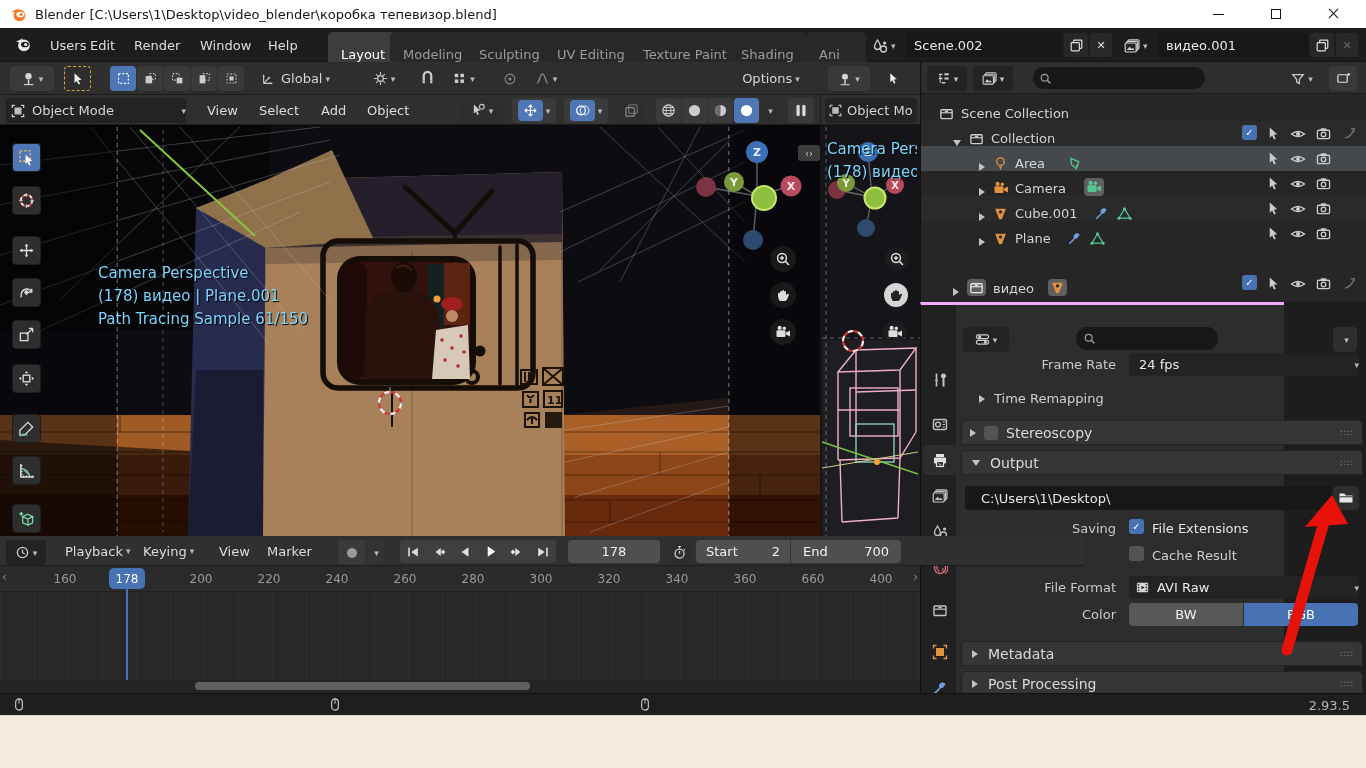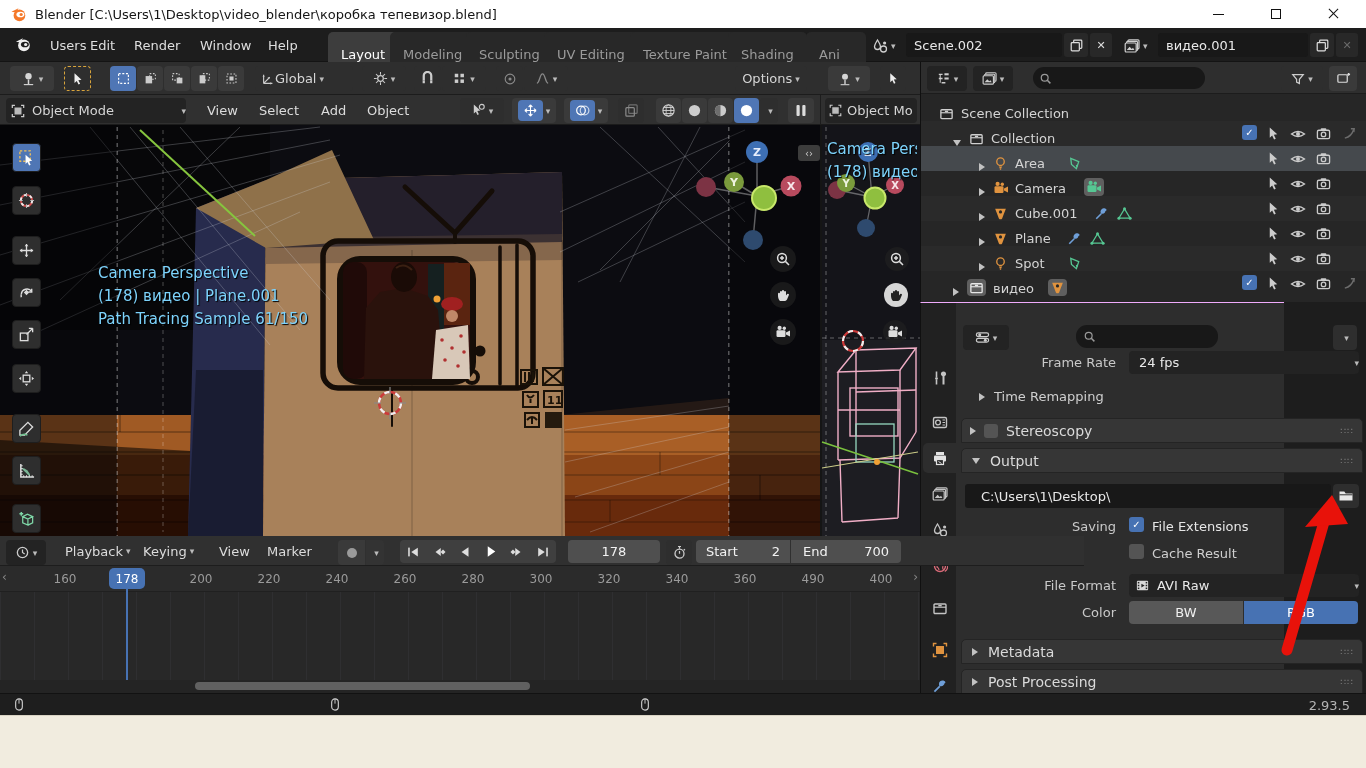--- a/index.html
+++ b/index.html
@@ -42,21 +42,21 @@
 .orow{position:absolute;left:0;width:446px;height:25px;display:flex;align-items:flex-end;font-size:13px;color:#d4d4d4}
 .orow.alt{background:#2a2a2a}
 .orow.sel{background:#45494d}
 .tri-d{width:0;height:0;border-left:4.5px solid transparent;border-right:4.5px solid transparent;border-top:6px solid #c2c2c2}
 .tri-r{width:0;height:0;border-top:4.5px solid transparent;border-bottom:4.5px solid transparent;border-left:6px solid #c2c2c2}
 .rc{position:absolute;top:4px}
 .cb{width:15px;height:15px;border-radius:3px;background:#545454;display:flex;align-items:center;justify-content:center;font-size:10px;color:#fff}
 .cb.on{background:#4772b3}
 .badge{background:#5f5f5f;border-radius:4px;padding:1px 2px;display:flex;align-items:center;justify-content:center}
 
-#props{position:absolute;left:920px;top:302px;width:364px;height:391px;background:#2d2d2d;border-left:1px solid #101010;border-top:1px solid #f0abfc}
+#props{position:absolute;left:920px;top:302px;width:364px;height:391px;background:#2d2d2d;border-left:1px solid #101010;border-top:3px solid #f0abfc}
 #props-tabs{position:absolute;left:0;top:0;width:35px;height:391px;background:#212121}
 .ptab{position:absolute;left:2px;width:33px;height:30px;display:flex;align-items:center;justify-content:center}
 .ptab.on{background:#2d2d2d;border-radius:5px 0 0 5px}
 .plabel{position:absolute;font-size:13px;color:#c9c9c9;text-align:right}
 .pval{position:absolute;background:#232323;border-radius:4px;display:flex;align-items:center;font-size:13px;color:#e9e9e9}
 .panelrow{position:absolute;left:40px;width:402px;height:25px;background:#363636;border-radius:5px 5px 0 0;border:1px solid #242424;display:flex;align-items:center;font-size:13px;color:#dadada}
 .grip{position:absolute;right:8px;color:#808080;font-size:9px;letter-spacing:1px}
 .grip:after{content:"∷∷"}
 
 #timeline{position:absolute;left:0;top:536px;width:920px;height:157px;background:#2a2a2a}
@@ -421,21 +421,21 @@
       <svg class="i" width="13" height="13" viewBox="0 0 16 16">
         <rect x="2.5" y="2.5" width="11" height="11" fill="none" stroke="#ccc" stroke-dasharray="2 2" stroke-width="1.3"></rect>
         <rect x="5.5" y="5.5" width="5" height="5" fill="#ccc"></rect>
       </svg>
     </div>
   <div class="tbtn chev" style="left:255px;width:98px;justify-content:flex-start;padding-left:6px;background:#2e2e2e">
       <svg class="i" width="14" height="14" viewBox="0 0 16 16" color="#ccc">
         <path d="M3 13 V3 M3 13 H13 M3 13 L10 6" stroke="currentColor" stroke-width="1.3" fill="none"></path>
         <path d="M3 3 L1.8 5.4 h2.4 Z M13 13 l-2.4-1.2 v2.4 Z M10 6 l-2.6.4 1.8 1.8 Z" fill="currentColor"></path>
       </svg>
-      <span style="font-size:13px">Global</span>
+      <span style="margin-left:6px;font-size:13px">Global</span>
     </div>
   <div class="tbtn chev" style="left:362px;width:44px;background:#2e2e2e">
       <svg class="i" width="15" height="15" viewBox="0 0 16 16" color="#ccc">
         <circle cx="8" cy="8" r="3" fill="none" stroke="currentColor" stroke-width="1.3"></circle>
         <path d="M8 1 v3 M8 12 v3 M1 8 h3 M12 8 h3 M3.2 3.2 l2 2 M10.8 10.8 l2 2 M12.8 3.2 l-2 2 M5.2 10.8 l-2 2" stroke="currentColor" stroke-width="1.1"></path>
       </svg>
     </div>
   <div class="tbtn" style="left:414px;width:27px;background:#2e2e2e">
       <svg class="i" width="15" height="15" viewBox="0 0 16 16" color="#ccc">
         <path d="M4 10 V5 a4 4 0 0 1 8 0 v5" fill="none" stroke="currentColor" stroke-width="2.4"></path>
@@ -924,40 +924,20 @@
     <span class="rc" style="right:86px"><svg class="i" width="15" height="15" color="#ccc">
           <use href="#i-ptr"></use>
         </svg></span>
     <span class="rc" style="right:61px"><svg class="i" width="16" height="16" color="#ccc">
           <use href="#i-eye"></use>
         </svg></span>
     <span class="rc" style="right:36px"><svg class="i" width="15" height="15" color="#ccc">
           <use href="#i-camr"></use>
         </svg></span>
   </div>
-  <div class="orow alt" style="top:184px">
-    <span style="width:58px"></span>
-      <span class="tri-r"></span>
-    <svg class="i" width="15" height="15" color="#e0933f" style="margin-left:8px">
-        <use href="#i-bulb"></use>
-      </svg>
-    <span style="margin-left:7px">Spot</span>
-    <svg class="i" width="15" height="15" color="#56c793" style="margin-left:22px">
-        <use href="#i-lightd"></use>
-      </svg>
-    <span class="rc" style="right:86px"><svg class="i" width="15" height="15" color="#ccc">
-          <use href="#i-ptr"></use>
-        </svg></span>
-    <span class="rc" style="right:61px"><svg class="i" width="16" height="16" color="#ccc">
-          <use href="#i-eye"></use>
-        </svg></span>
-    <span class="rc" style="right:36px"><svg class="i" width="15" height="15" color="#ccc">
-          <use href="#i-camr"></use>
-        </svg></span>
-  </div>
   <div class="orow" style="top:209px">
     <span style="width:32px"></span>
       <span class="tri-r"></span>
     <span class="badge" style="margin-left:8px">
         <svg class="i" width="15" height="15" color="#e8e8e8">
           <use href="#i-box"></use>
         </svg>
       </span>
     <span style="margin-left:7px">видео</span>
     <span class="badge" style="margin-left:14px">
@@ -1187,21 +1167,21 @@
     <span class="tick" style="left:45px">160</span>
     <span class="tick" style="left:181px">200</span>
     <span class="tick" style="left:249px">220</span>
     <span class="tick" style="left:317px">240</span>
     <span class="tick" style="left:385px">260</span>
     <span class="tick" style="left:453px">280</span>
     <span class="tick" style="left:521px">300</span>
     <span class="tick" style="left:589px">320</span>
     <span class="tick" style="left:657px">340</span>
     <span class="tick" style="left:725px">360</span>
-    <span class="tick" style="left:793px">490</span>
+    <span class="tick" style="left:793px">660</span>
     <span class="tick" style="left:861px">400</span>
     <span class="pg-r" style="position:absolute;right:2px;top:4px"></span>
     <div style="position:absolute;left:109px;top:2px;width:36px;height:21px;background:#4772b3;border-radius:5px;display:flex;align-items:center;justify-content:center;color:#fff;font-size:12px">
         <span>178</span>
       </div>
   </div>
   <div id="tl-tracks"></div>
   <div style="position:absolute;left:126px;top:52px;width:2px;height:92px;background:#4772b3"></div>
   <div id="tl-scroll">
       <div style="position:absolute;left:195px;top:2px;width:335px;height:8px;background:#606060;border-radius:4px"></div>

